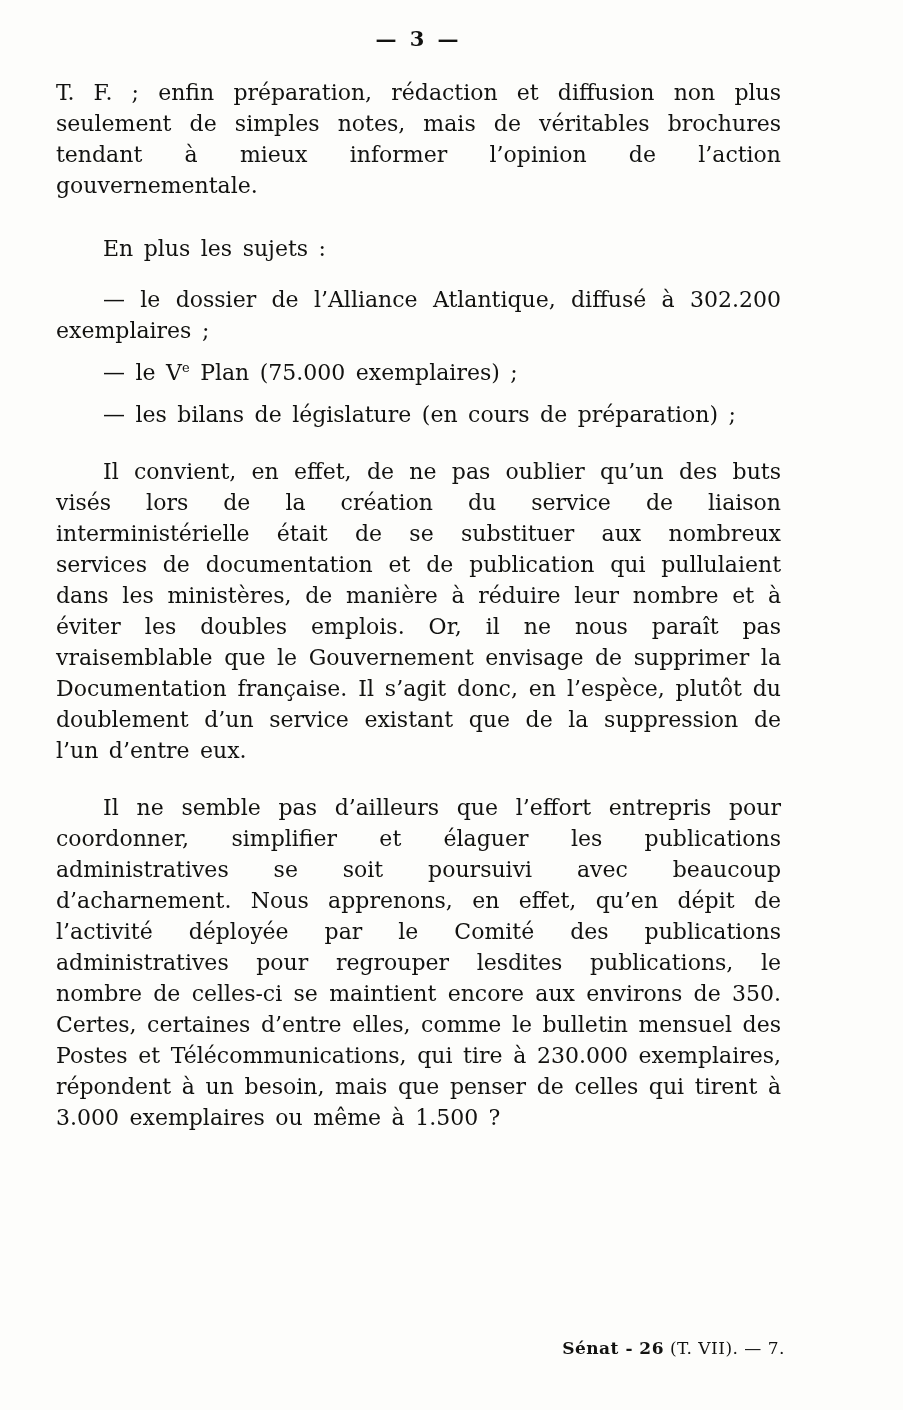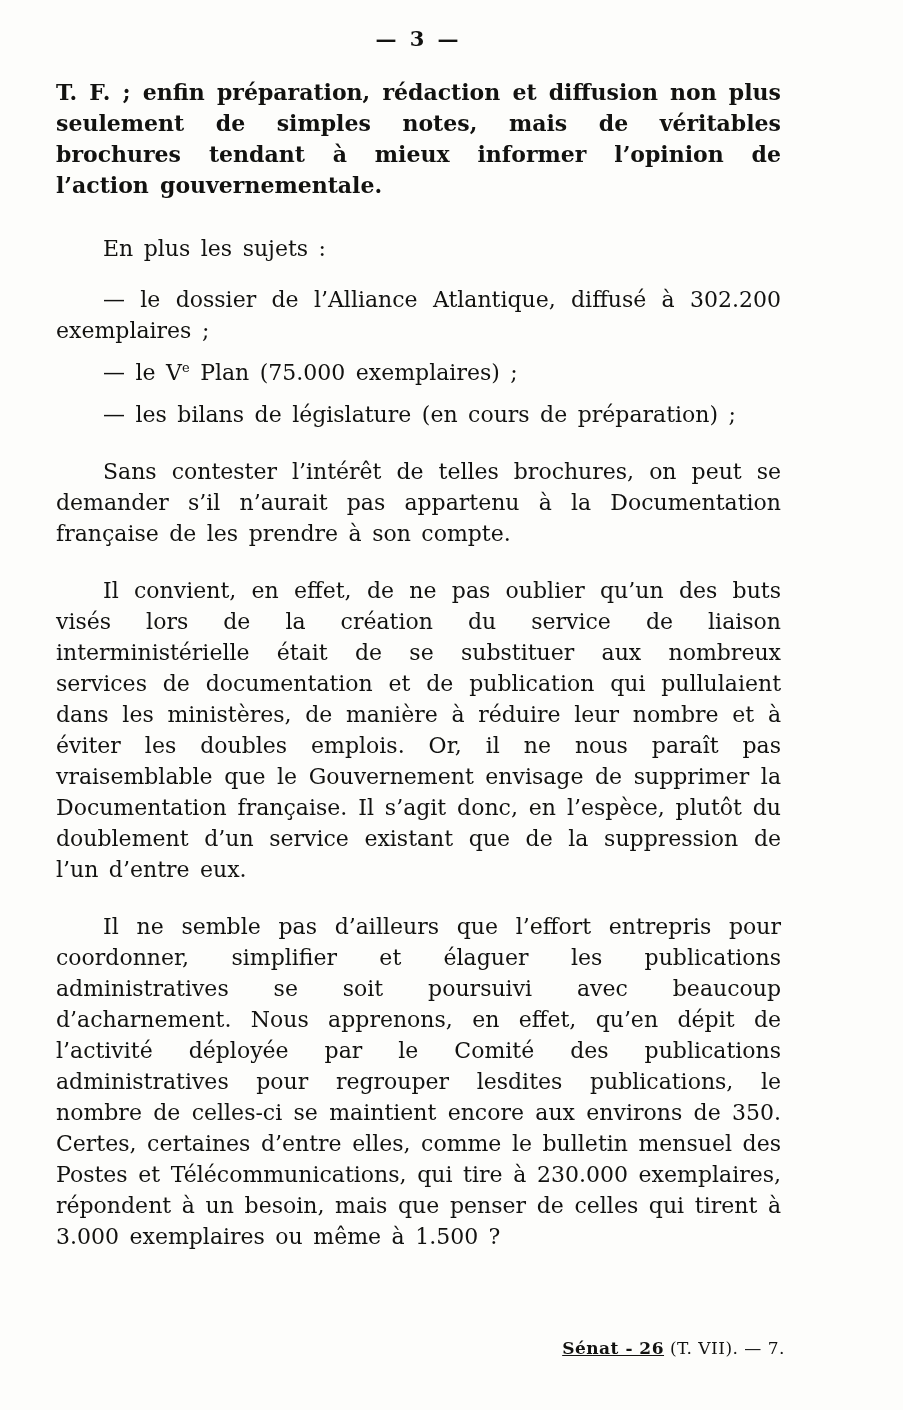--- a/index.html
+++ b/index.html
@@ -30,21 +30,20 @@
   .para {
     font-size: 22px;
     line-height: 31px;
     text-align: justify;
     word-spacing: 3.5px;
     margin: 0;
   }
   .para.cont {         
     text-indent: 0;
     margin-top: 18px;
-    font-weight: bold;
   }
   .para.indent {       
     text-indent: 47px;
     margin-top: 26px;
   }
   .para.list {         
     text-indent: 47px;
     margin-top: 11px;
   }
   .para.intro {        
@@ -60,21 +59,20 @@
   .footer {
     position: absolute;
     right: 118px;
     bottom: 52px;
     font-size: 17px;
     letter-spacing: 0.5px;
     white-space: nowrap;
   }
   .footer .bold-part {
     font-weight: bold;
-    text-decoration: underline;
   }
 </style>
 </head>
 <body>
 
 <div class="page">
   <div class="content">
 
     <div class="page-number">— 3 —</div>
 
@@ -83,21 +81,20 @@
     <p class="para intro">En plus les sujets :</p>
 
     <p class="para list">— le dossier de l’Alliance Atlantique, diffusé à 302.200 exemplaires ;</p>
 
 
     <p class="para list"><span>— le V</span><span class="sup">e</span><span> Plan (75.000 exemplaires) ;</span></p>
 
     <p class="para list">— les bilans de législature (en cours de préparation) ;</p>
 
 
-    <p class="para indent">Sans contester l’intérêt de telles brochures, on peut se demander s’il n’aurait pas appartenu à la Documentation française de les prendre à son compte.</p>
 
     <p class="para indent">Il convient, en effet, de ne pas oublier qu’un des buts visés lors de la création du service de liaison interministérielle était de se substituer aux nombreux services de documentation et de publication qui pullulaient dans les ministères, de manière à réduire leur nombre et à éviter les doubles emplois. Or, il ne nous paraît pas vraisemblable que le Gouvernement envisage de supprimer la Documentation française. Il s’agit donc, en l’espèce, plutôt du doublement d’un service existant que de la suppression de l’un d’entre eux.</p>
 
     <p class="para indent">Il ne semble pas d’ailleurs que l’effort entrepris pour coordonner, simplifier et élaguer les publications administratives se soit poursuivi avec beaucoup d’acharnement. Nous apprenons, en effet, qu’en dépit de l’activité déployée par le Comité des publications administratives pour regrouper lesdites publications, le nombre de celles-ci se maintient encore aux environs de 350. Certes, certaines d’entre elles, comme le bulletin mensuel des Postes et Télécommunications, qui tire à 230.000 exemplaires, répondent à un besoin, mais que penser de celles qui tirent à 3.000 exemplaires ou même à 1.500 ?</p>
 
   </div>
 
   <div class="footer"><span class="bold-part">Sénat - 26</span><span> (T. VII). — 7.</span></div>
 </div>
 

